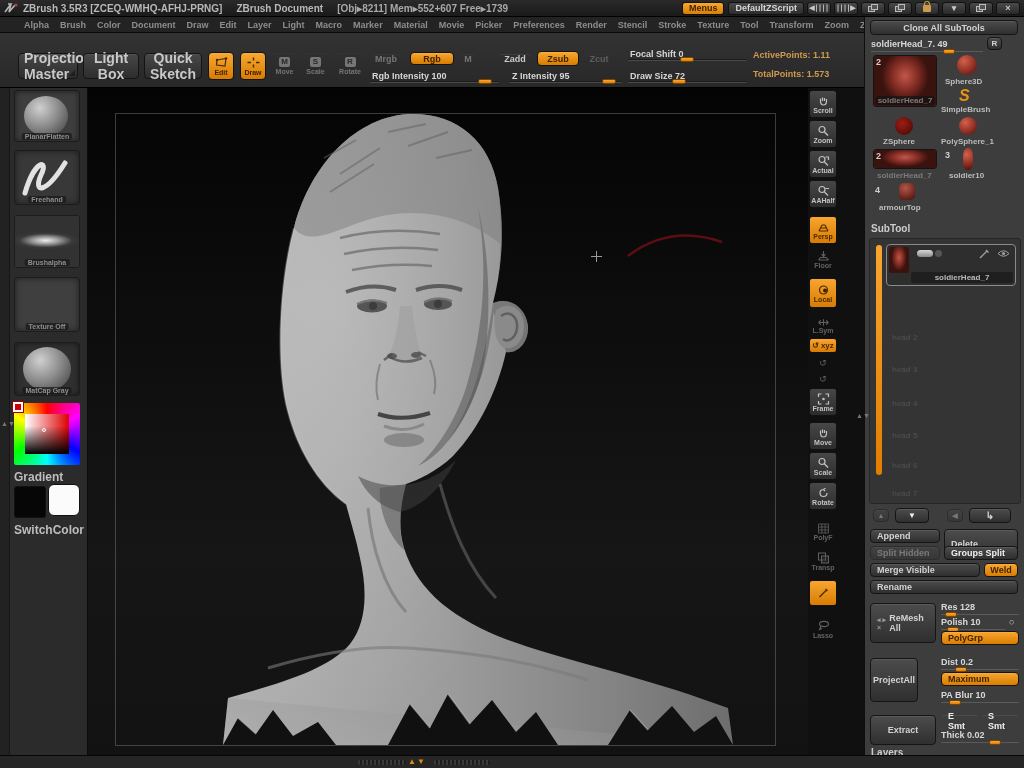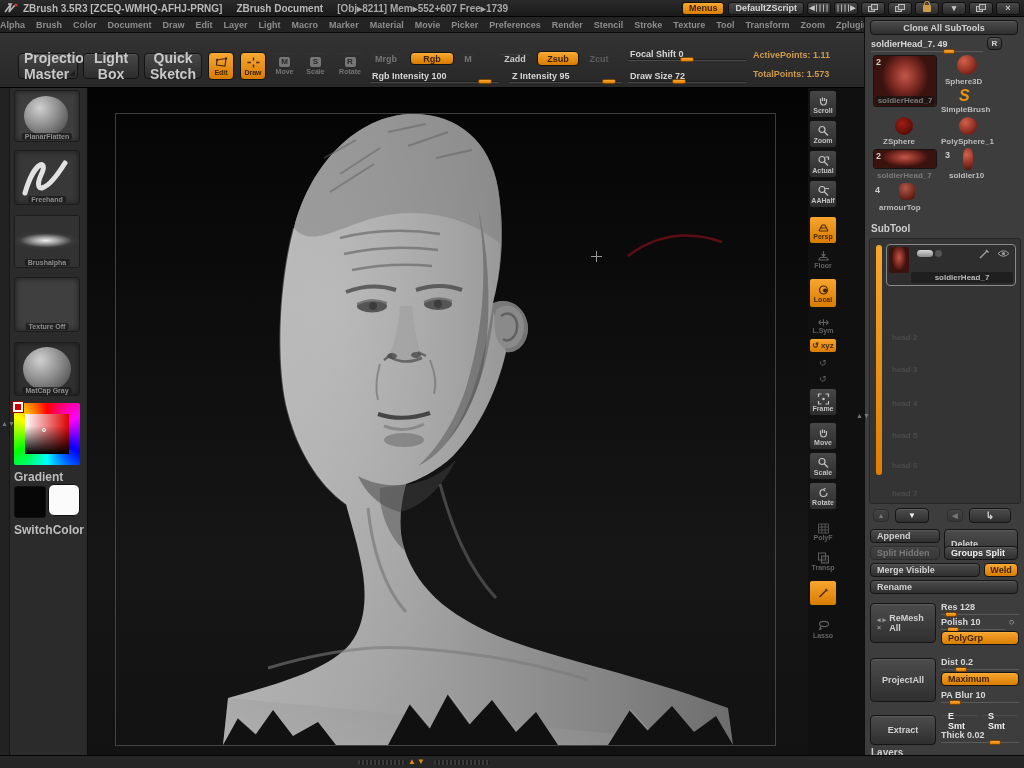--- a/index.html
+++ b/index.html
@@ -19,21 +19,21 @@
   .winbtn { width:24px; height:13px; margin-left:3px; border-radius:3px; background:linear-gradient(#4a4a4a,#2a2a2a);
             border:1px solid #111; display:flex; align-items:center; justify-content:center; font-size:9px; color:#c9c9c9; }
   .mini-rects { position:relative; width:10px; height:8px; }
   .mini-rects i { position:absolute; width:7px; height:6px; border:1px solid #bbb; background:#555; display:block; }
   .mini-rects i:nth-child(1){ left:0; top:2px; } .mini-rects i:nth-child(2){ left:3px; top:0; }
   .lock { position:relative; width:8px; height:7px; background:#c99b4a; border-radius:1px; }
   .lock:before { content:""; position:absolute; left:1px; top:-4px; width:4px; height:4px; border:1.5px solid #c99b4a; border-bottom:none; border-radius:3px 3px 0 0; }
 
   
   .menubar { position:absolute; left:0; top:17px; width:1024px; height:16px; background:#232323; border-bottom:1px solid #0a0a0a;
-             display:flex; align-items:center; gap:11px; padding-left:0; font-size:9px; font-weight:bold; color:#8d8d8d; }
+             display:flex; align-items:center; gap:11px; padding-left:24px; font-size:9px; font-weight:bold; color:#8d8d8d; }
   .menubar span { cursor:default; }
 
   
   .shelf { position:absolute; left:0; top:33px; width:1024px; height:55px; background:linear-gradient(#333,#282828); border-bottom:1px solid #000; }
   .sh-btn { position:absolute; border-radius:4px; background:linear-gradient(#484848,#2d2d2d); border:1px solid #141414;
             box-shadow:inset 0 1px 0 rgba(255,255,255,.07); color:#c9c9c9; font-size:14px; font-weight:bold;
             display:flex; align-items:center; justify-content:center; text-align:center; }
   .sh-btn.orange { background:linear-gradient(#f8a832,#d87c02); color:#3f2300; }
   .sh-btn.dim { opacity:.45; }
   .sh-icon-btn { flex-direction:column; gap:1px; font-size:7px; }
@@ -568,21 +568,21 @@
     </div>
     <div class="rslider" style="left:76px; top:585px; width:78px">
       <span>Res 128</span><span class="track"></span><span class="handle" style="left:4px"></span>
     </div>
     <div class="rslider" style="left:76px; top:600px; width:64px">
       <span>Polish 10</span><span class="track"></span><span class="handle" style="left:6px"></span>
     </div>
     <span style="position:absolute; left:144px; top:600px; font-size:9px; color:#c9c9c9">○</span>
     <div class="rp-btn orange" style="left:76px; top:614px; width:78px; height:14px">PolyGrp</div>
 
-    <div class="rp-btn center" style="left:5px; top:641px; width:66px; height:44px">ProjectAll</div>
+    <div class="rp-btn center" style="left:5px; top:641px; width:48px; height:44px">ProjectAll</div>
     <div class="rslider" style="left:76px; top:640px; width:78px">
       <span>Dist 0.2</span><span class="track"></span><span class="handle" style="left:14px"></span>
     </div>
     <div class="rp-btn orange" style="left:76px; top:655px; width:78px; height:14px">Maximum</div>
     <div class="rslider" style="left:76px; top:673px; width:78px">
       <span>PA Blur 10</span><span class="track"></span><span class="handle" style="left:8px"></span>
     </div>
 
     <div class="rp-btn center" style="left:5px; top:698px; width:66px; height:30px">Extract</div>
     <div class="rp-btn center" style="left:76px; top:697px; width:38px; height:13px; background:none; border-color:transparent; color:#efefef">E Smt</div>

